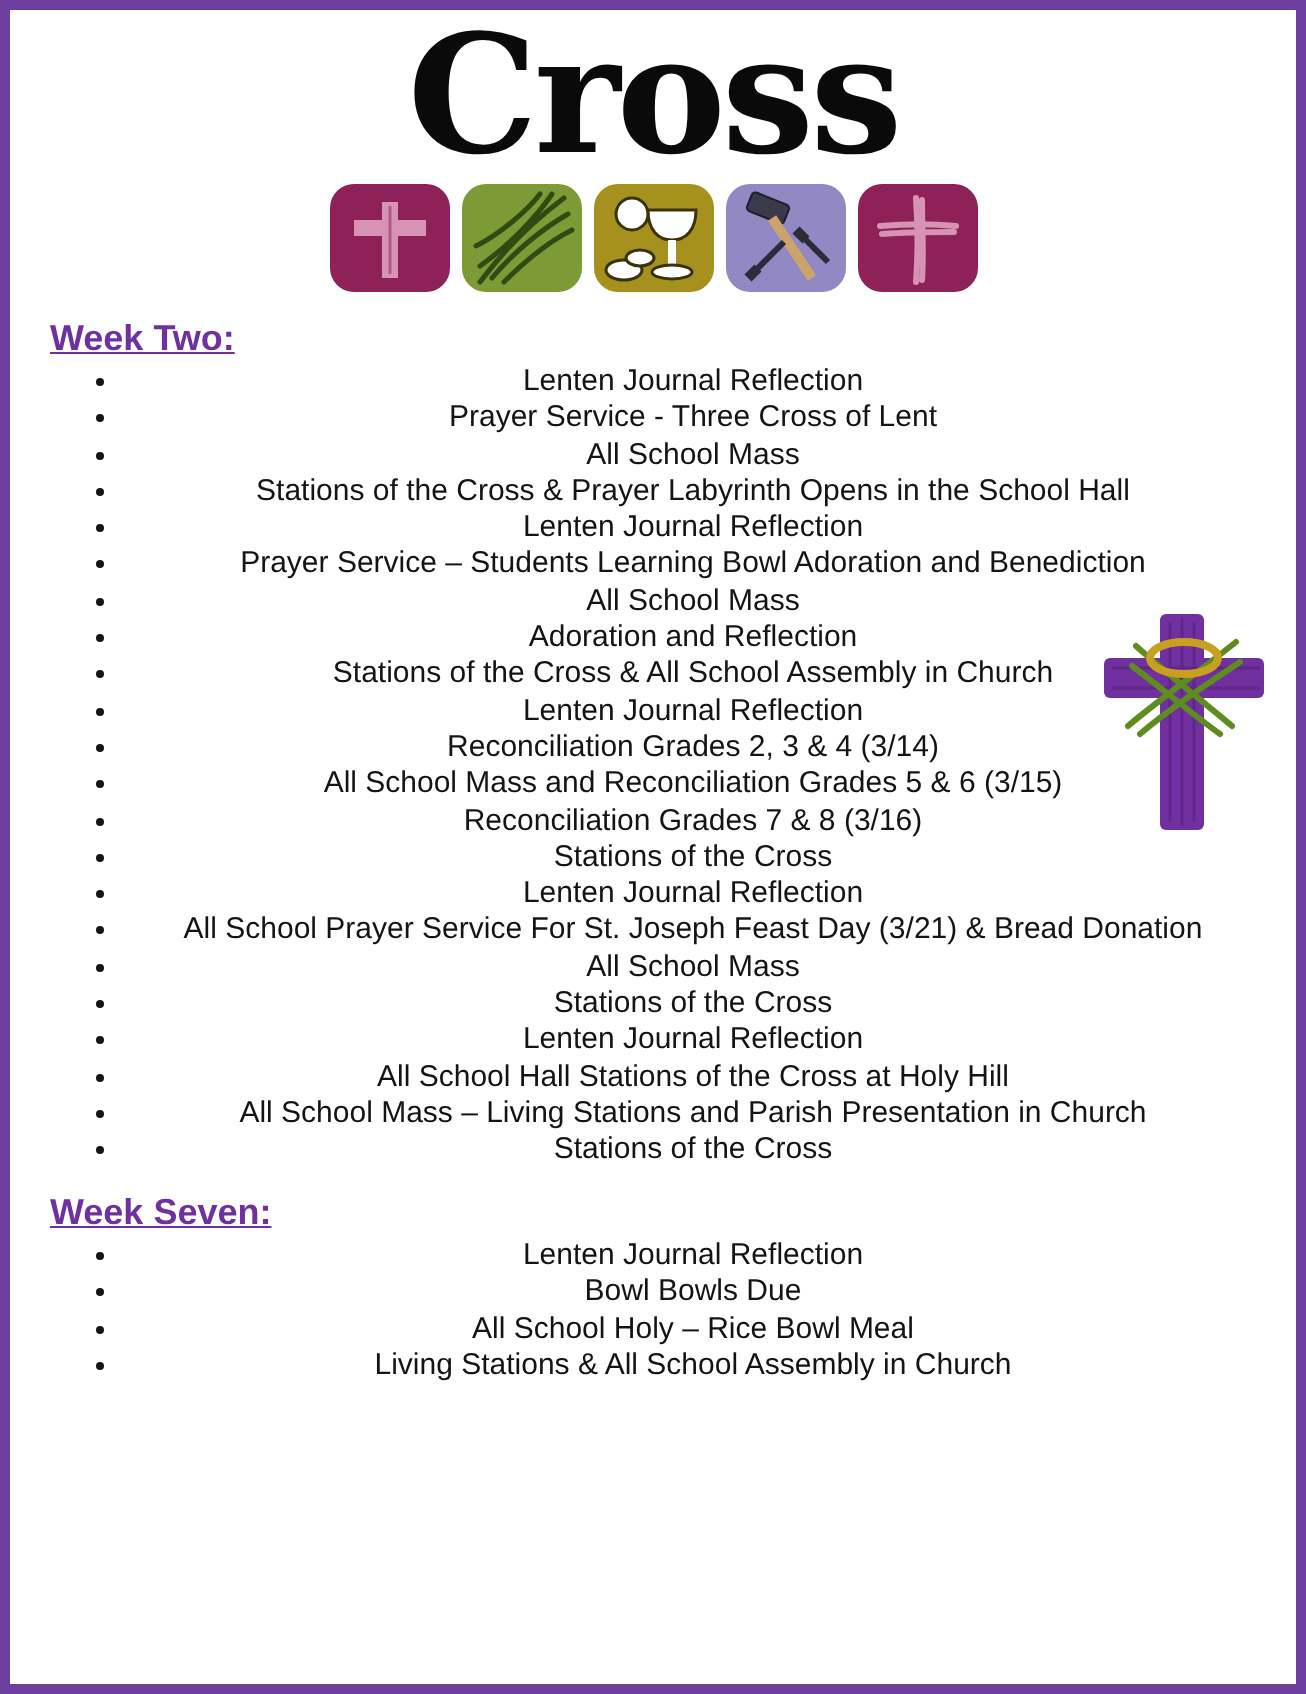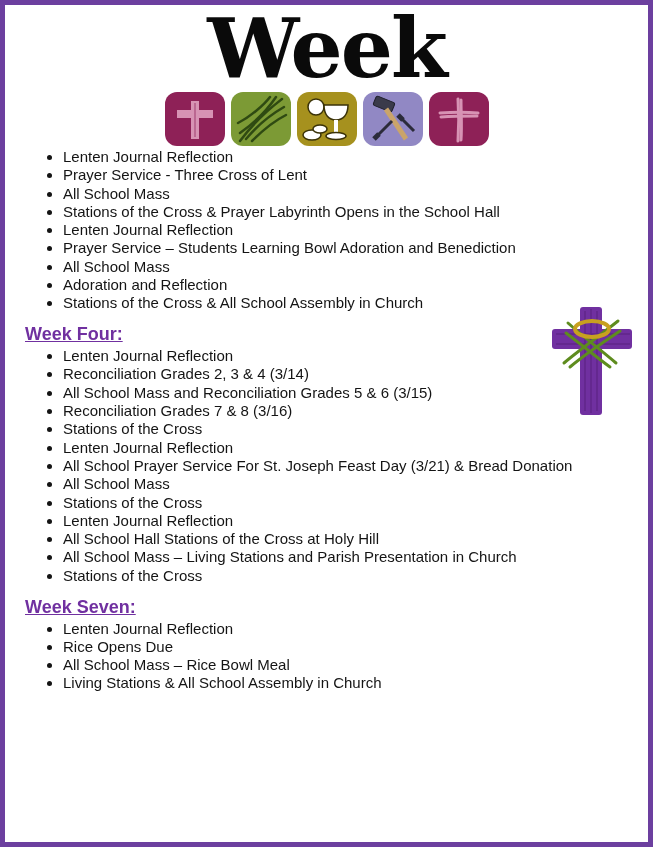--- a/index.html
+++ b/index.html
@@ -23,34 +23,34 @@
   }
   .icon-tile{width:62px;height:56px;display:block;}
   .content{padding:0 18px;}
   .week-heading{
     color:#7030A0;font-size:18px;font-weight:700;
     text-decoration:underline;
     margin:12px 0 4px 2px;line-height:20px;
   }
   ul.items{
     margin:0 0 0 22px;padding:0 0 0 18px;
-    font-size:15px;color:#141414;
+    font-size:15px;color:#141414;text-align:center;
   }
   ul.items li{margin:1.5px 0;line-height:1.12;}
   .side-cross{
     position:absolute;right:10px;top:296px;
     width:92px;height:118px;
   }
 </style>
 </head>
 <body>
 
 <div class="page">
 
-  <h1 class="title">Week</h1>
+  <h1 class="title">Cross</h1>
 
   <div class="icons-row">
 
     <svg class="icon-tile" viewBox="0 0 62 56">
       <rect x="1" y="1" width="60" height="54" rx="12" fill="#8E2157"></rect>
       <line x1="31" y1="10" x2="31" y2="48" stroke="#D793B4" stroke-width="8"></line>
       <line x1="13" y1="23" x2="49" y2="23" stroke="#D793B4" stroke-width="8"></line>
       <line x1="31" y1="12" x2="31" y2="46" stroke="#8E2157" stroke-width="1.5" opacity="0.5"></line>
     </svg>
 
@@ -94,40 +94,40 @@
         <path d="M33 9 C 33 23, 34 35, 33 49"></path>
         <path d="M12 22 C 24 21, 40 21, 50 22"></path>
         <path d="M13 26 C 26 25, 38 25, 49 25"></path>
       </g>
     </svg>
   </div>
 
   <div class="content">
 
     <section>
+      <h2 class="week-heading">Week Two:</h2>
       <ul class="items">
         <li>Lenten Journal Reflection</li>
         <li>Prayer Service - Three Cross of Lent</li>
         <li>All School Mass</li>
         <li>Stations of the Cross &amp; Prayer Labyrinth Opens in the School Hall</li>
       </ul>
     </section>
 
     <section>
       <ul class="items">
         <li>Lenten Journal Reflection</li>
         <li>Prayer Service – Students Learning Bowl Adoration and Benediction</li>
         <li>All School Mass</li>
         <li>Adoration and Reflection</li>
         <li>Stations of the Cross &amp; All School Assembly in Church</li>
       </ul>
     </section>
 
     <section>
-      <h2 class="week-heading">Week Four:</h2>
       <ul class="items">
         <li>Lenten Journal Reflection</li>
         <li>Reconciliation Grades 2, 3 &amp; 4 (3/14)</li>
         <li>All School Mass and Reconciliation Grades 5 &amp; 6 (3/15)</li>
         <li>Reconciliation Grades 7 &amp; 8 (3/16)</li>
         <li>Stations of the Cross</li>
       </ul>
     </section>
 
     <section>
@@ -145,22 +145,22 @@
         <li>All School Hall Stations of the Cross at Holy Hill</li>
         <li>All School Mass – Living Stations and Parish Presentation in Church</li>
         <li>Stations of the Cross</li>
       </ul>
     </section>
 
     <section>
       <h2 class="week-heading">Week Seven:</h2>
       <ul class="items">
         <li>Lenten Journal Reflection</li>
-        <li>Rice Opens Due</li>
-        <li>All School Mass – Rice Bowl Meal</li>
+        <li>Bowl Bowls Due</li>
+        <li>All School Holy – Rice Bowl Meal</li>
         <li>Living Stations &amp; All School Assembly in Church</li>
       </ul>
     </section>
 
   </div>
 
   <svg class="side-cross" viewBox="0 0 92 118">
     <rect x="34" y="6" width="22" height="108" rx="3" fill="#7030A0"></rect>
     <rect x="6" y="28" width="80" height="20" rx="3" fill="#7030A0"></rect>
     <g stroke="#5A2280" stroke-width="1.5" opacity="0.7">

